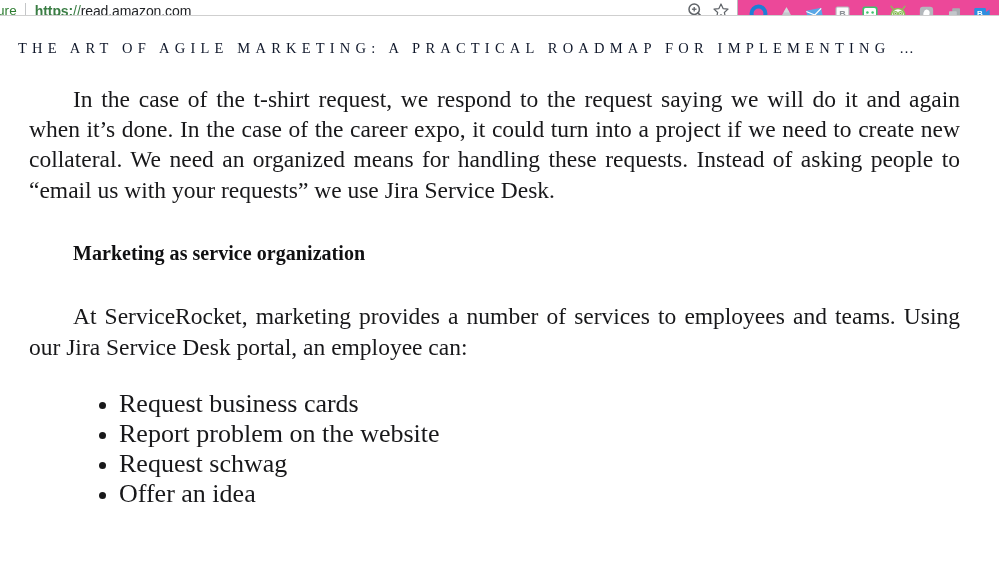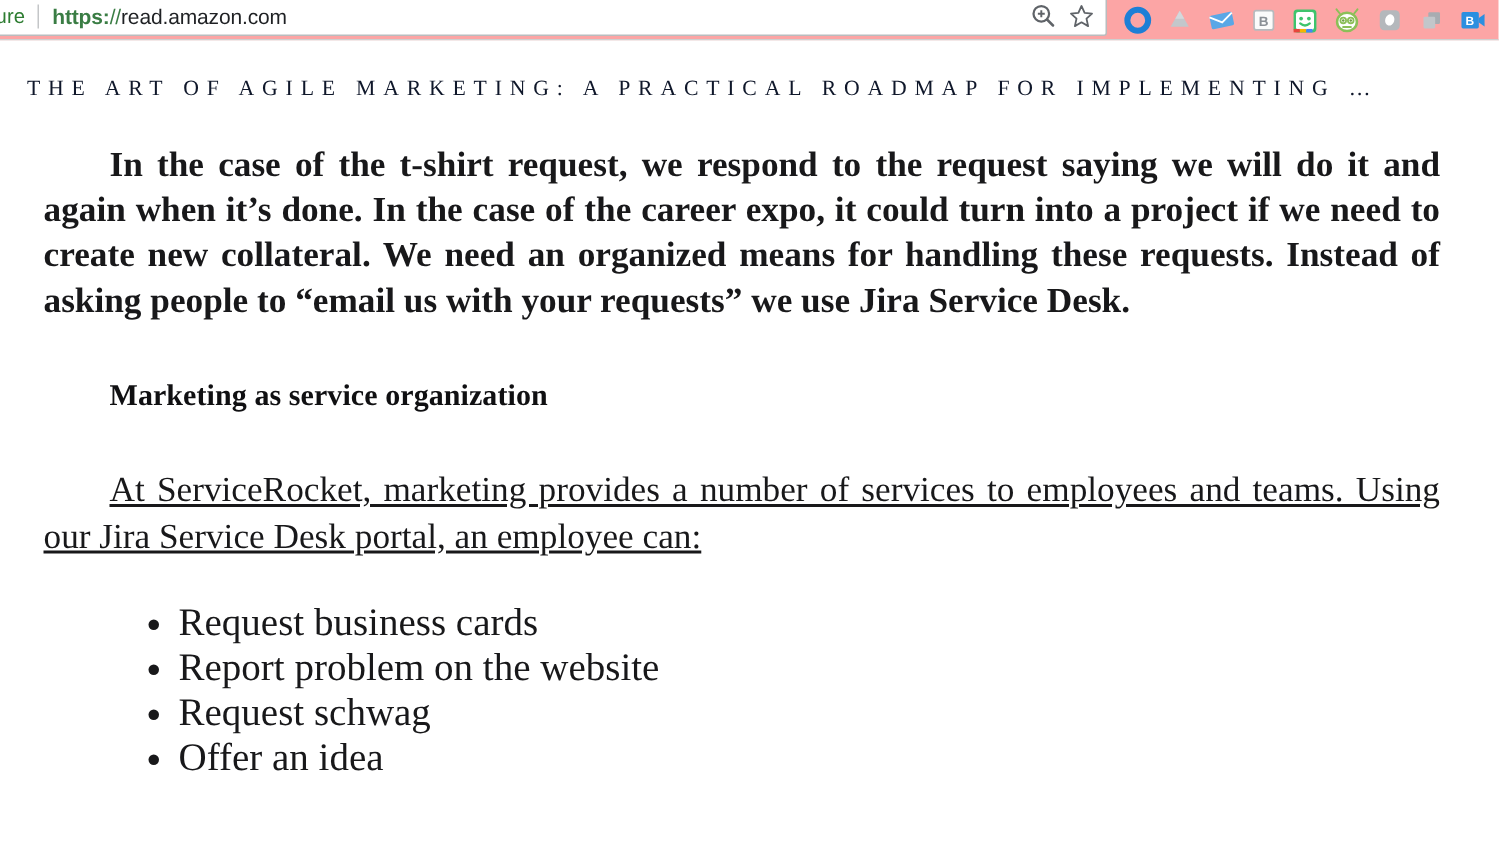--- a/index.html
+++ b/index.html
@@ -12,22 +12,22 @@
     height: 570px;
     overflow: hidden;
     background: #ffffff;
     font-family: "Liberation Serif", "DejaVu Serif", serif;
     -webkit-font-smoothing: antialiased;
   }
 
   
   .browser-toolbar {
     position: relative;
-    height: 27px;
-    background: #fca5a5;
+    height: 16px;
+    background: #ec4899;
     border-bottom: 1px solid #cfcfcf;
     box-sizing: border-box;
     display: flex;
     align-items: center;
     overflow: hidden;
   }
 
   .omnibox {
     position: absolute;
     left: -14px;
@@ -132,34 +132,34 @@
     margin: 0;
     font-size: 23.5px;
     line-height: 30.4px;
     color: #18181a;
     text-align: justify;
     text-indent: 44px;
     -webkit-hyphens: none;
     hyphens: none;
   }
 
-  p.para-first { margin-top: 28px; font-weight: bold; }
+  p.para-first { margin-top: 28px; }
 
   h2.subhead {
     margin: 33px 0 16px 0;
     padding-left: 44px;
     font-size: 20px;
     line-height: 30px;
     font-weight: bold;
     color: #101012;
     text-align: left;
     letter-spacing: 0.05px;
   }
 
-  p.para-second { margin-top: 33px; text-decoration: underline; }
+  p.para-second { margin-top: 33px; }
 
   ul.service-list {
     margin: 27px 0 0 0;
     padding: 0 0 0 44px;
     list-style: none;
   }
 
   ul.service-list li {
     position: relative;
     font-size: 26px;

